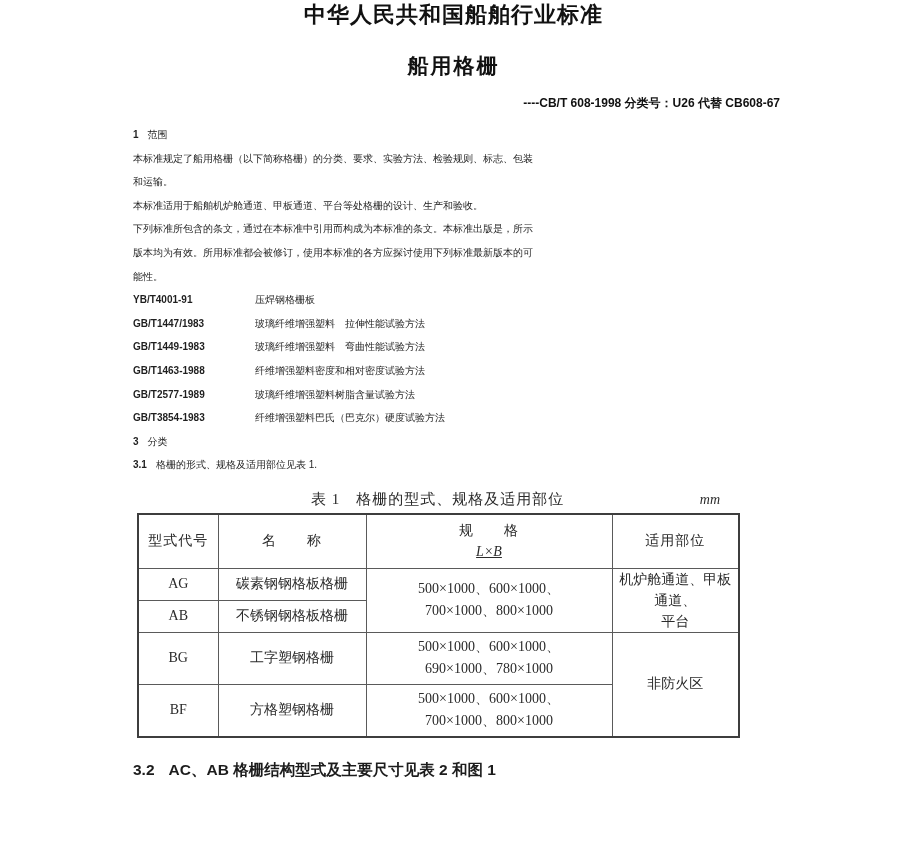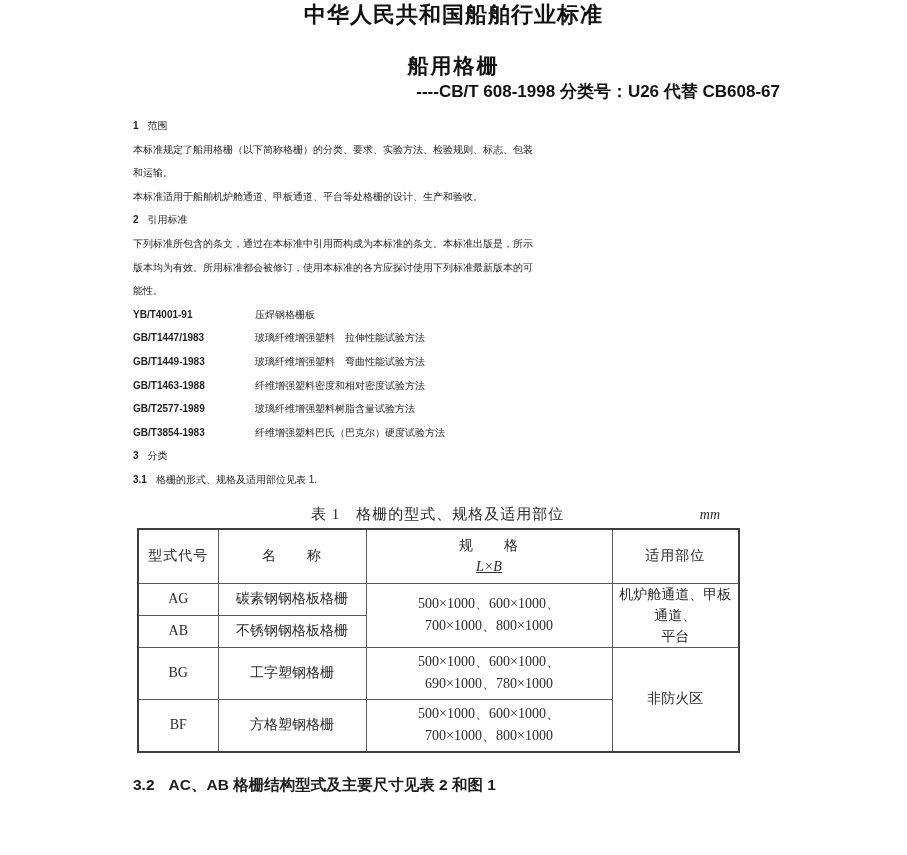--- a/index.html
+++ b/index.html
@@ -17,23 +17,23 @@
     font-size: 22px; font-weight: 700; letter-spacing: 1px;
     color: #111;
   }
   .doc-subtitle {
     margin: 22px 0 0 0;
     text-align: center;
     font-size: 21px; font-weight: 700; letter-spacing: 2px;
     color: #111;
   }
   .std-line {
-    padding-right: 127px;
+    margin-top: 15px; padding-right: 127px;
     text-align: right;
-    font-size: 17px; font-weight: 700;
+    font-size: 12px; font-weight: 700;
     color: #111;
   }
 
   .doc-body {
     margin: 11px 90px 0 133px;
     font-size: 10px; line-height: 23.6px;
     color: #1f1f1f;
   }
   .line { white-space: pre; }
   .line .num { font-weight: 700; margin-right: 9px; }
@@ -79,21 +79,20 @@
   <h2 class="doc-subtitle">船用格栅</h2>
   <div class="std-line">----CB/T 608-1998 分类号：U26 代替 CB608-67</div>
 
   <div class="doc-body">
 
     <div class="line heading"><span class="num">1</span><span>范围</span></div>
     <div class="line">本标准规定了船用格栅（以下简称格栅）的分类、要求、实验方法、检验规则、标志、包装</div>
     <div class="line">和运输。</div>
     <div class="line">本标准适用于船舶机炉舱通道、甲板通道、平台等处格栅的设计、生产和验收。</div>
 
-    <div class="line heading"><span class="num">2</span><span>引用标准</span></div>
     <div class="line">下列标准所包含的条文，通过在本标准中引用而构成为本标准的条文。本标准出版是，所示</div>
     <div class="line">版本均为有效。所用标准都会被修订，使用本标准的各方应探讨使用下列标准最新版本的可</div>
     <div class="line">能性。</div>
 
     <div class="line ref"><span class="code">YB/T4001-91</span><span>压焊钢格栅板</span></div>
     <div class="line ref"><span class="code">GB/T1447/1983</span><span>玻璃纤维增强塑料　拉伸性能试验方法</span></div>
     <div class="line ref"><span class="code">GB/T1449-1983</span><span>玻璃纤维增强塑料　弯曲性能试验方法</span></div>
     <div class="line ref"><span class="code">GB/T1463-1988</span><span>纤维增强塑料密度和相对密度试验方法</span></div>
     <div class="line ref"><span class="code">GB/T2577-1989</span><span>玻璃纤维增强塑料树脂含量试验方法</span></div>
     <div class="line ref"><span class="code">GB/T3854-1983</span><span>纤维增强塑料巴氏（巴克尔）硬度试验方法</span></div>

